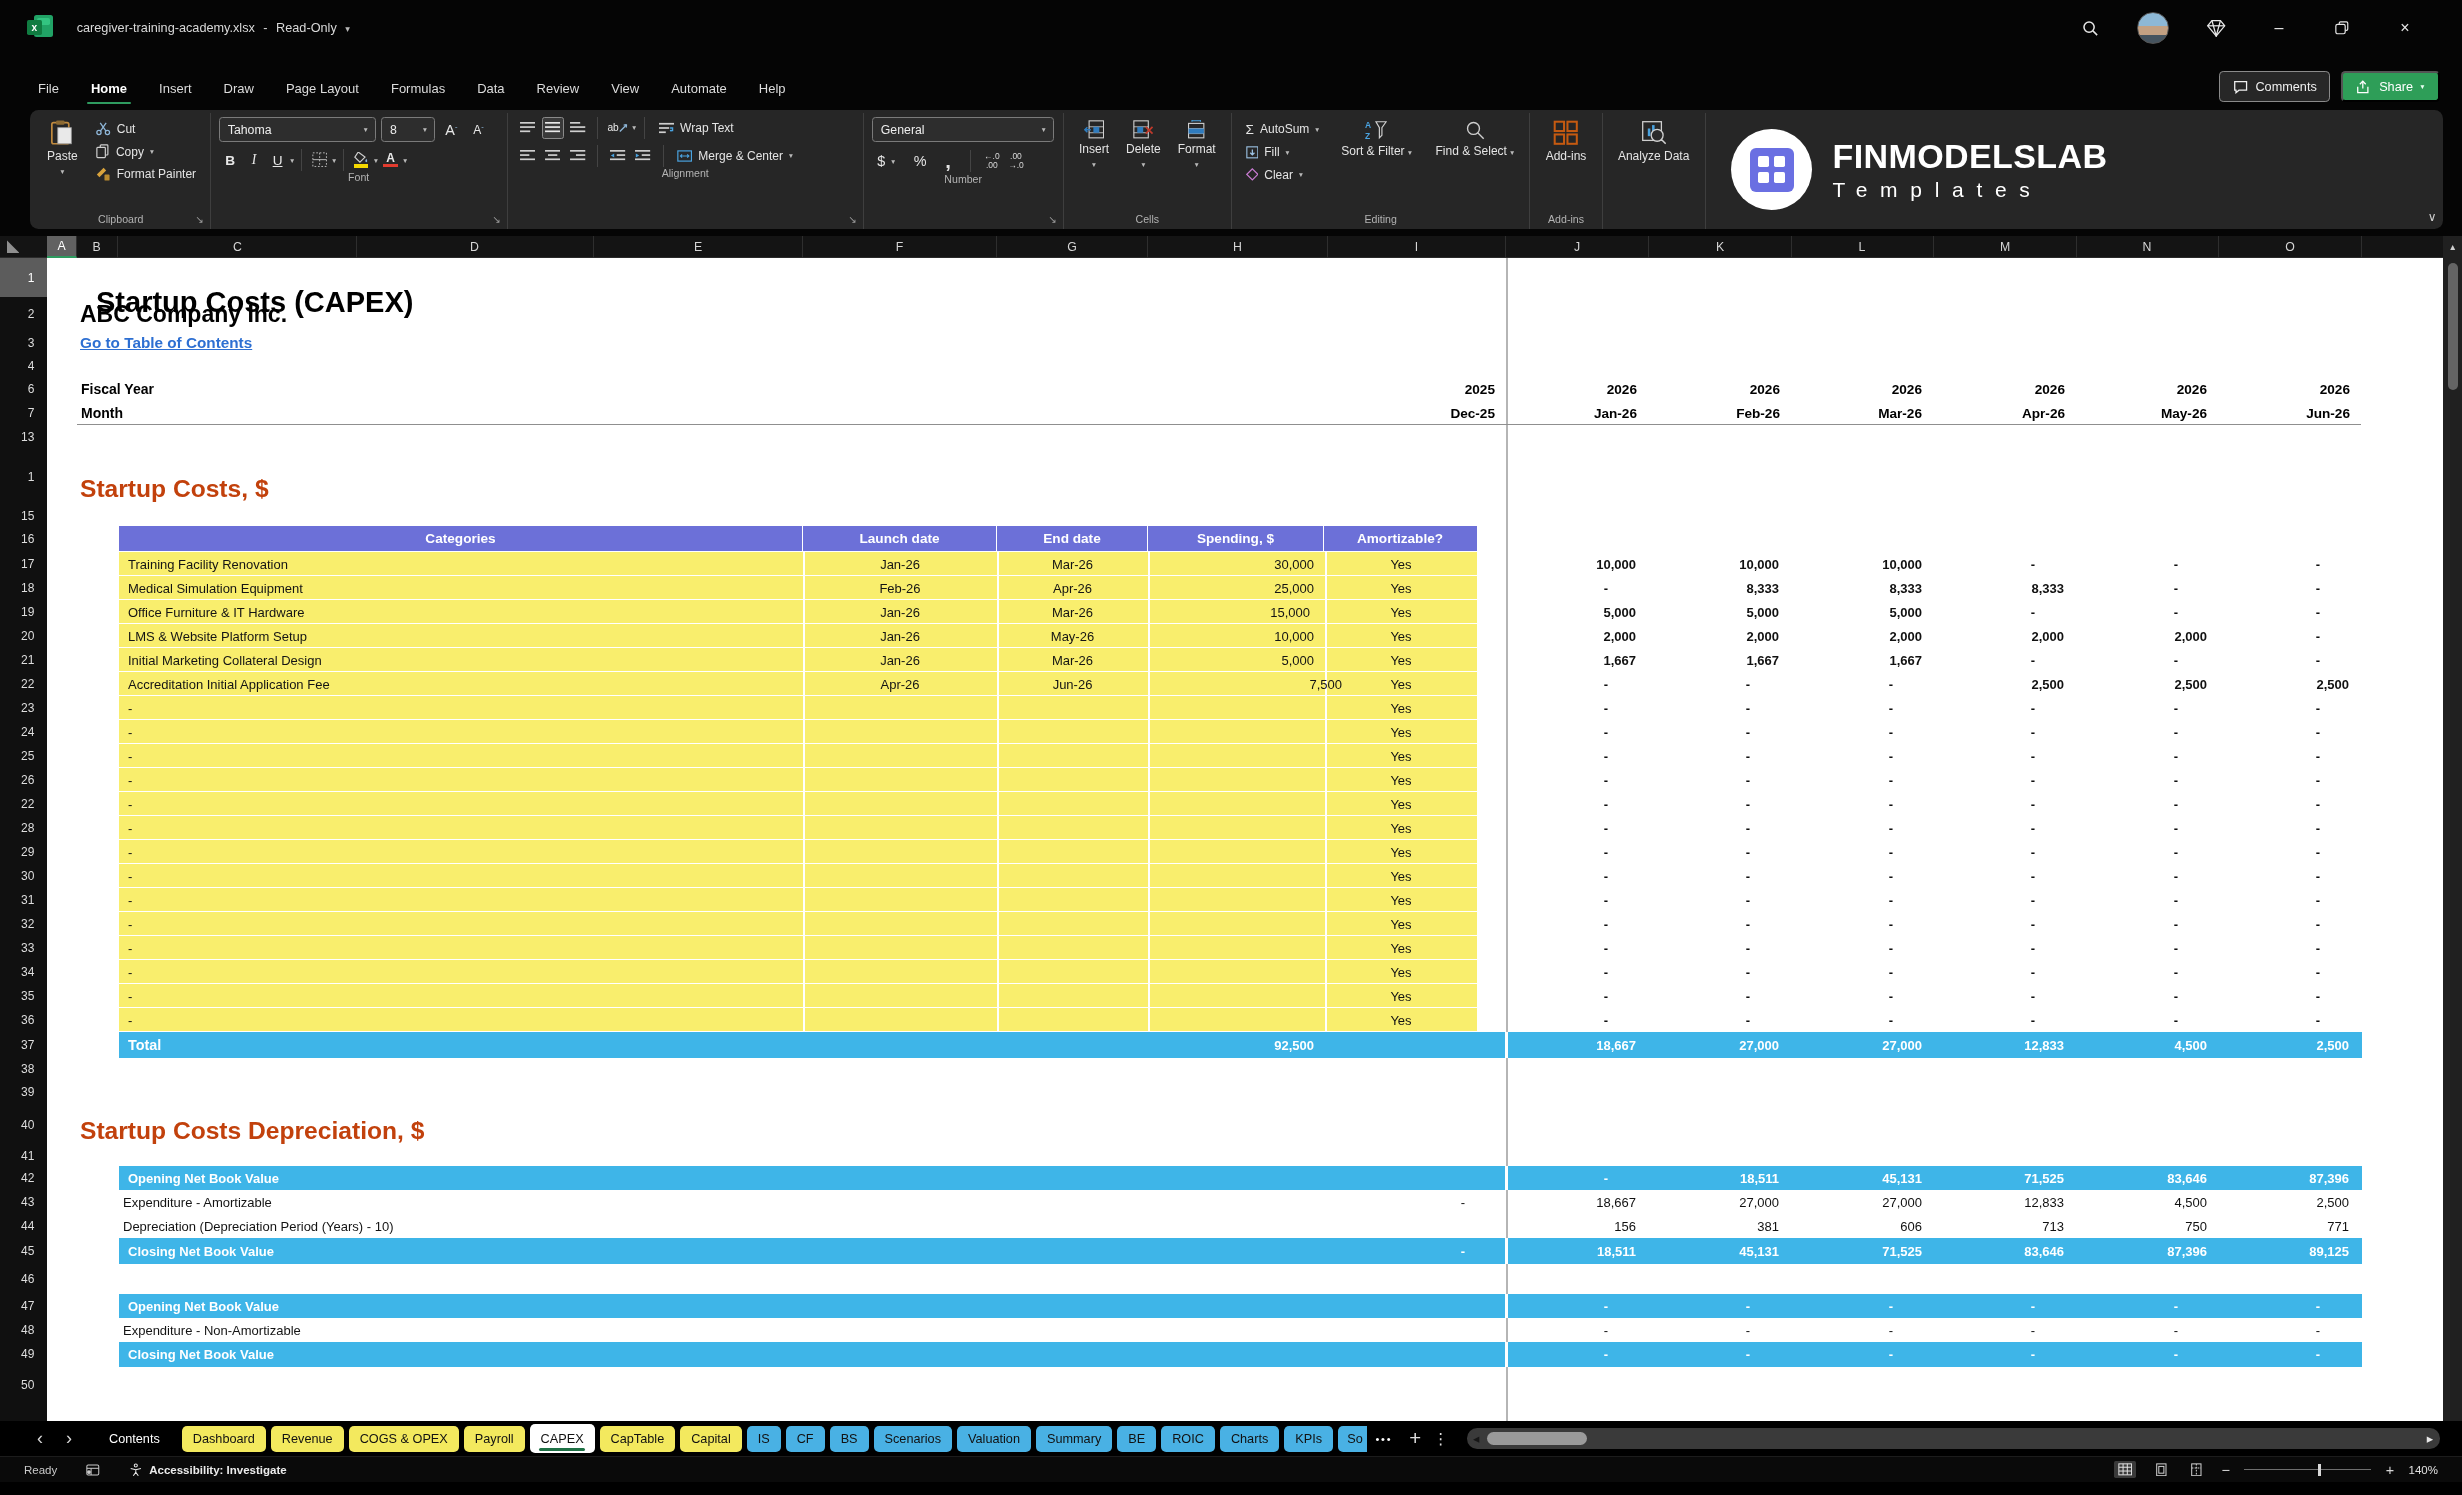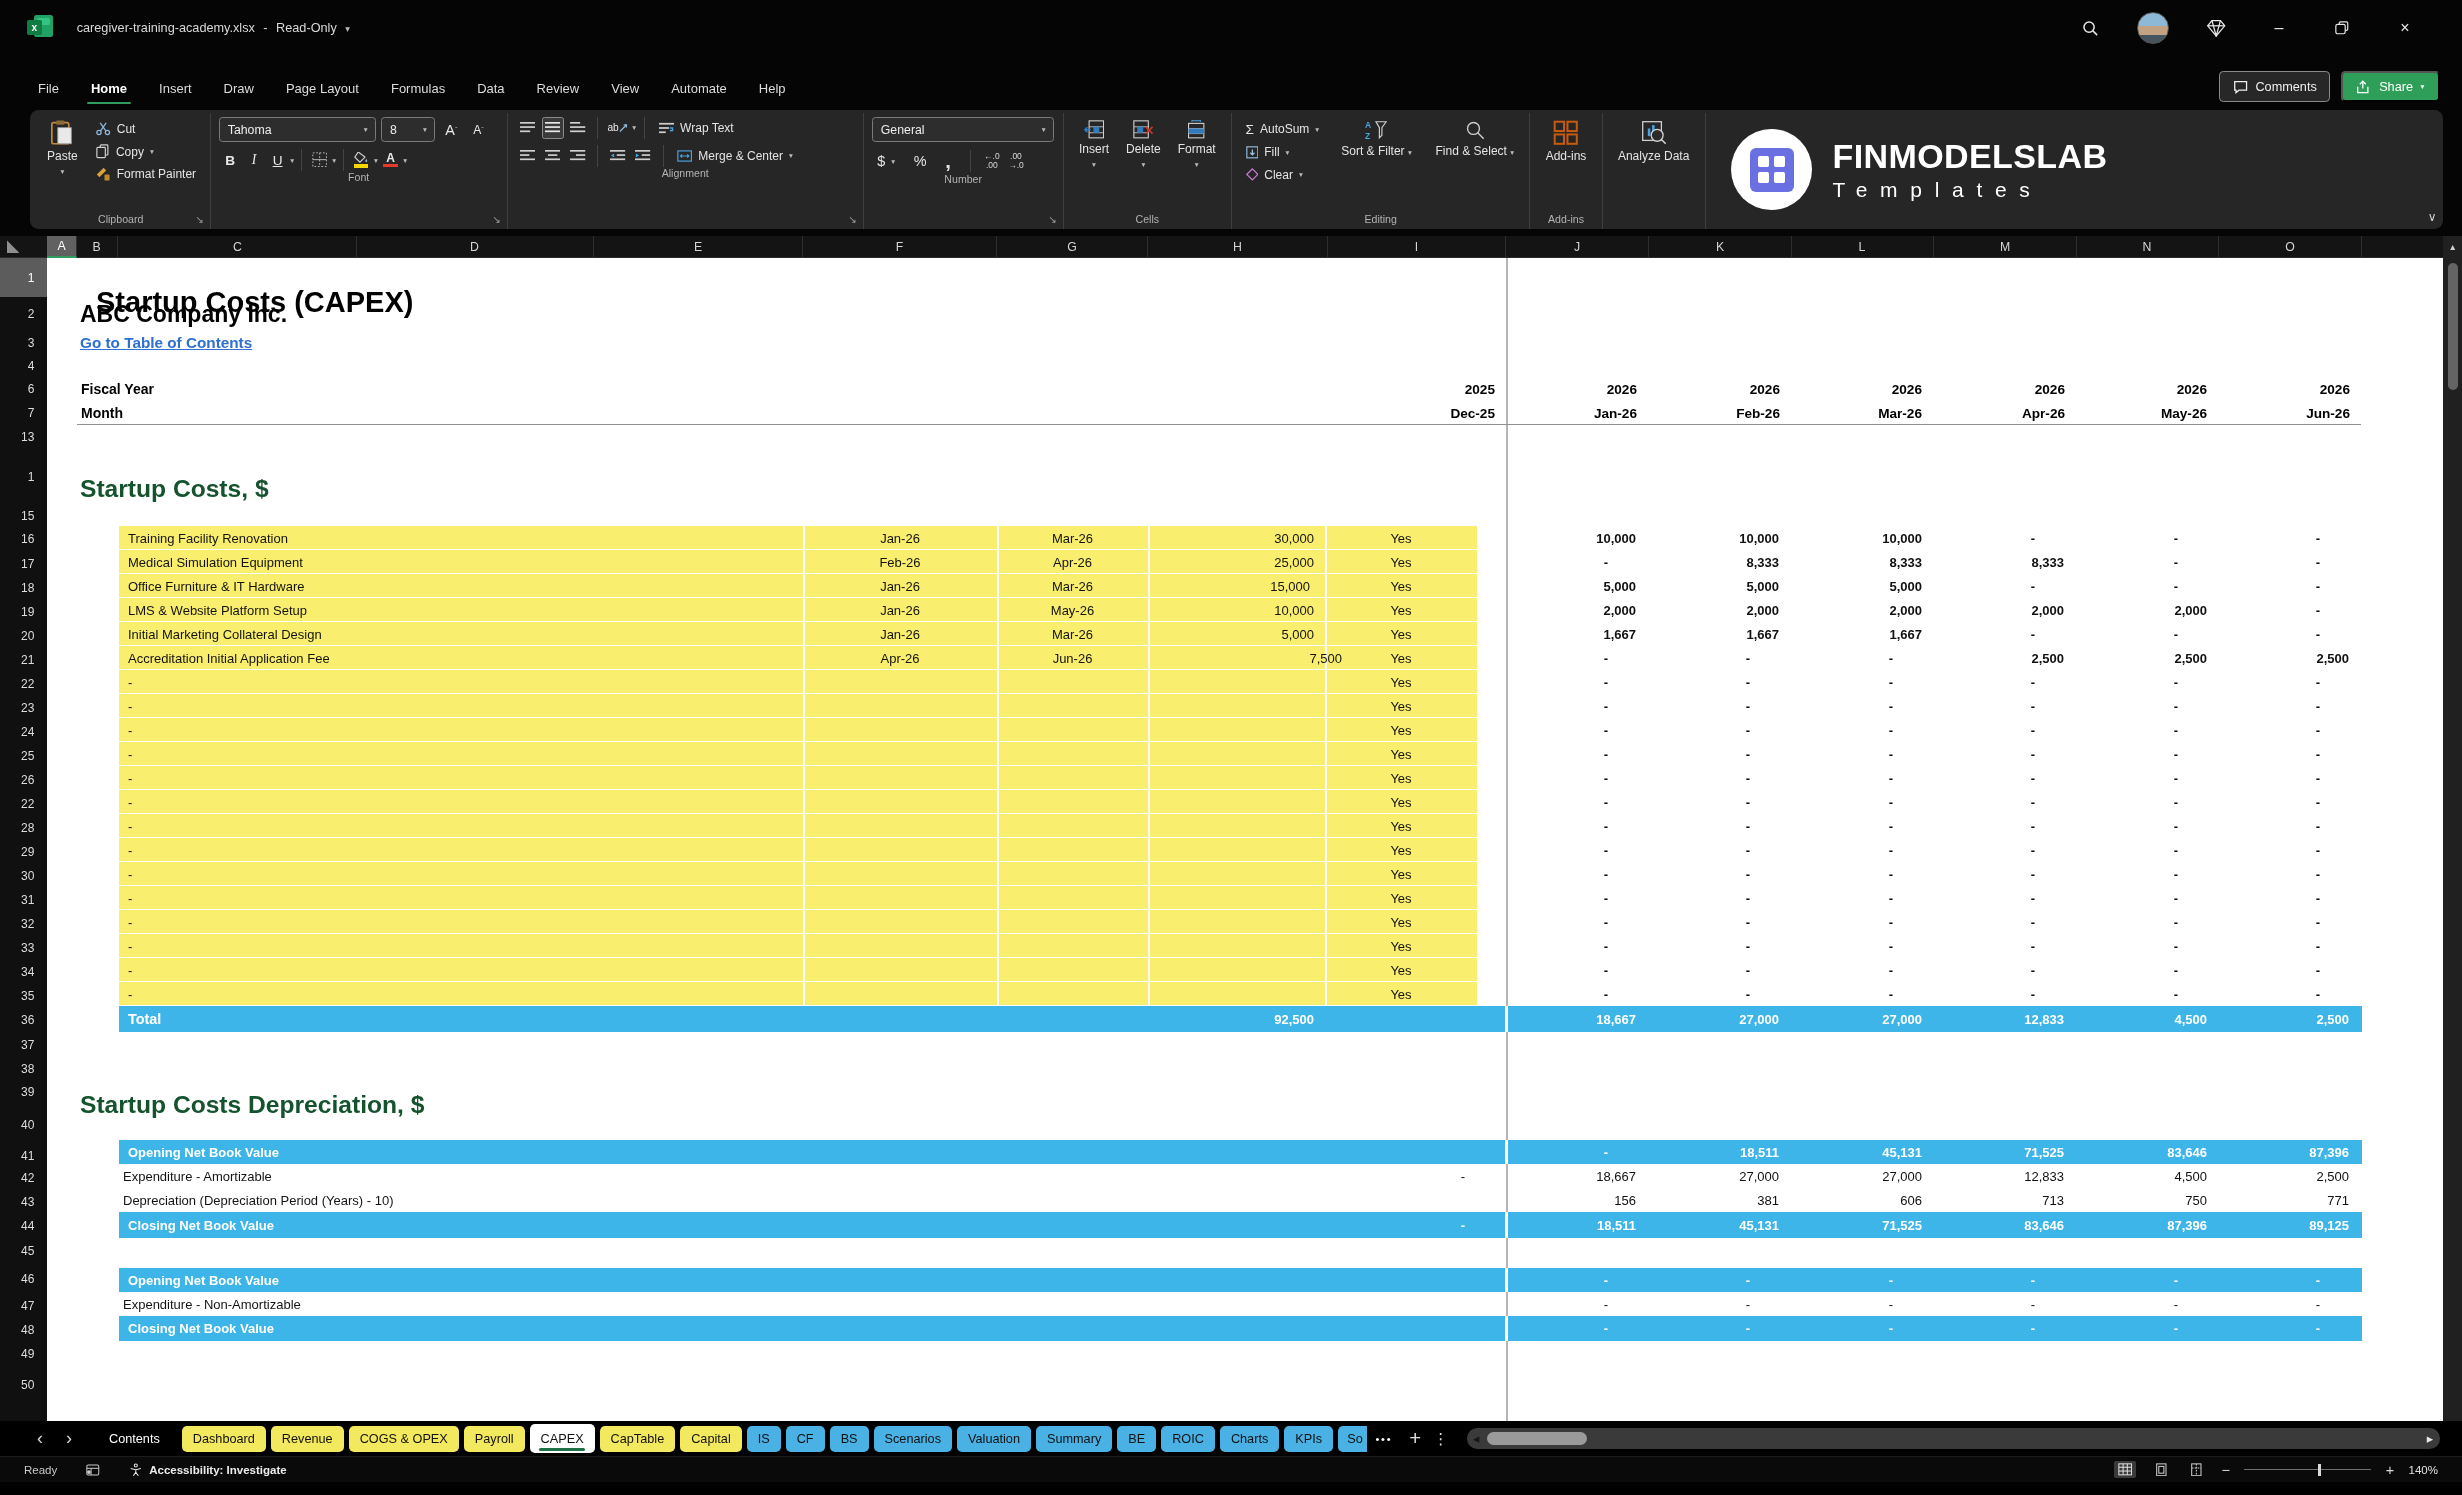--- a/index.html
+++ b/index.html
@@ -66,21 +66,21 @@
   .cornercell .tri { position:absolute; left:6.8px; top:4.2px; width:12.7px; height:12.7px; background:#8f8f8f; clip-path:polygon(0 0,100% 100%,0 100%); }
   .gridwrap { display:flex; height:1163px; }
   .gutter { width:47px; background:#101010; }
   .gutter .grow { display:flex; align-items:center; justify-content:flex-end; padding-right:12.7px; color:#dedede; font-size:12px; }
   .gutter .grow.sel { background:#5c5c5c; color:#fff; }
   .cells { position:relative; flex:1; background:#fff; overflow:hidden; }
   .row { position:relative; }
   .abs { position:absolute; }
   .h1 { font-size:29px; font-weight:700; color:#000; white-space:nowrap; }
   .h2 { font-size:23px; font-weight:700; color:#000; white-space:nowrap; }
-  .h3 { font-size:24.6px; font-weight:700; color:#14532d; white-space:nowrap; }
+  .h3 { font-size:24.6px; font-weight:700; color:#c2410c; white-space:nowrap; }
   .toclink { font-size:15.3px; font-weight:700; color:#2d6fd2; text-decoration:underline; white-space:nowrap; }
   .flabel { font-size:14px; font-weight:700; color:#000; }
   .fval { font-size:13.6px; font-weight:700; color:#000; }
   .thseg { display:flex; align-items:center; justify-content:center; color:#fff; font-weight:700; font-size:13.6px; height:100%; }
   .cat { font-size:13px; color:#141414; white-space:nowrap; }
   .cmid { font-size:13px; color:#141414; text-align:center; }
   .numc { font-size:13px; color:#141414; }
   .mval { font-size:13px; font-weight:700; color:#111; white-space:nowrap; }
   .wht { color:#fff; }
   .plainv { font-weight:400; }
@@ -637,20 +637,29 @@
             <span class="abs fval" style="right: 397px; top: 50%; transform: translateY(-50%);">Apr-26</span>
             <span class="abs fval" style="right: 255px; top: 50%; transform: translateY(-50%);">May-26</span>
             <span class="abs fval" style="right: 112px; top: 50%; transform: translateY(-50%);">Jun-26</span>
             <div class="abs" style="left: 30px; right: 101px; bottom: 0px; height: 1.3px; background: rgb(143, 143, 143);"></div>
           </div>
           <div class="row" style="height: 24px;"></div>
           <div class="row" style="height: 56px;">
             <span class="abs h3" style="left: 33px; bottom: 1.7px;">Startup Costs, $</span>
           </div>
           <div class="row" style="height: 21px;"></div>
+          <div class="row" style="height: 26px;">
+            <div class="abs" style="left: 72px; width: 1358px; top: 0px; bottom: 0px; background: rgb(108, 112, 216); border-bottom: 1.7px solid rgb(255, 255, 255); display: flex;">
+              <div class="thseg" style="width: 684px; border-right: 1.7px solid rgb(255, 255, 255);">Categories</div>
+              <div class="thseg" style="width: 194px; border-right: 1.7px solid rgb(255, 255, 255);">Launch date</div>
+              <div class="thseg" style="width: 151px; border-right: 1.7px solid rgb(255, 255, 255);">End date</div>
+              <div class="thseg" style="width: 176px; border-right: 1.7px solid rgb(255, 255, 255);">Spending, $</div>
+              <div class="thseg" style="width: 152px;">Amortizable?</div>
+            </div>
+          </div>
           <div class="row" style="height: 24px;">
             <div class="abs" style="left: 72px; width: 1358px; top: 0px; bottom: 0px; background: rgb(249, 238, 109); border-bottom: 1.3px solid rgb(255, 255, 255);">
               <div class="vline" style="left: 684px;"></div>
               <div class="vline" style="left: 878px;"></div>
               <div class="vline" style="left: 1029px;"></div>
               <div class="vline" style="left: 1206px;"></div>
             </div>
             <span class="abs cat" style="left: 81px; top: 50%; transform: translateY(-50%);">Training Facility Renovation</span>
             <span class="abs cmid" style="left: 756px; width: 194px; top: 50%; transform: translateY(-50%);">Jan-26</span>
             <span class="abs cmid" style="left: 950px; width: 151px; top: 50%; transform: translateY(-50%);">Mar-26</span>

